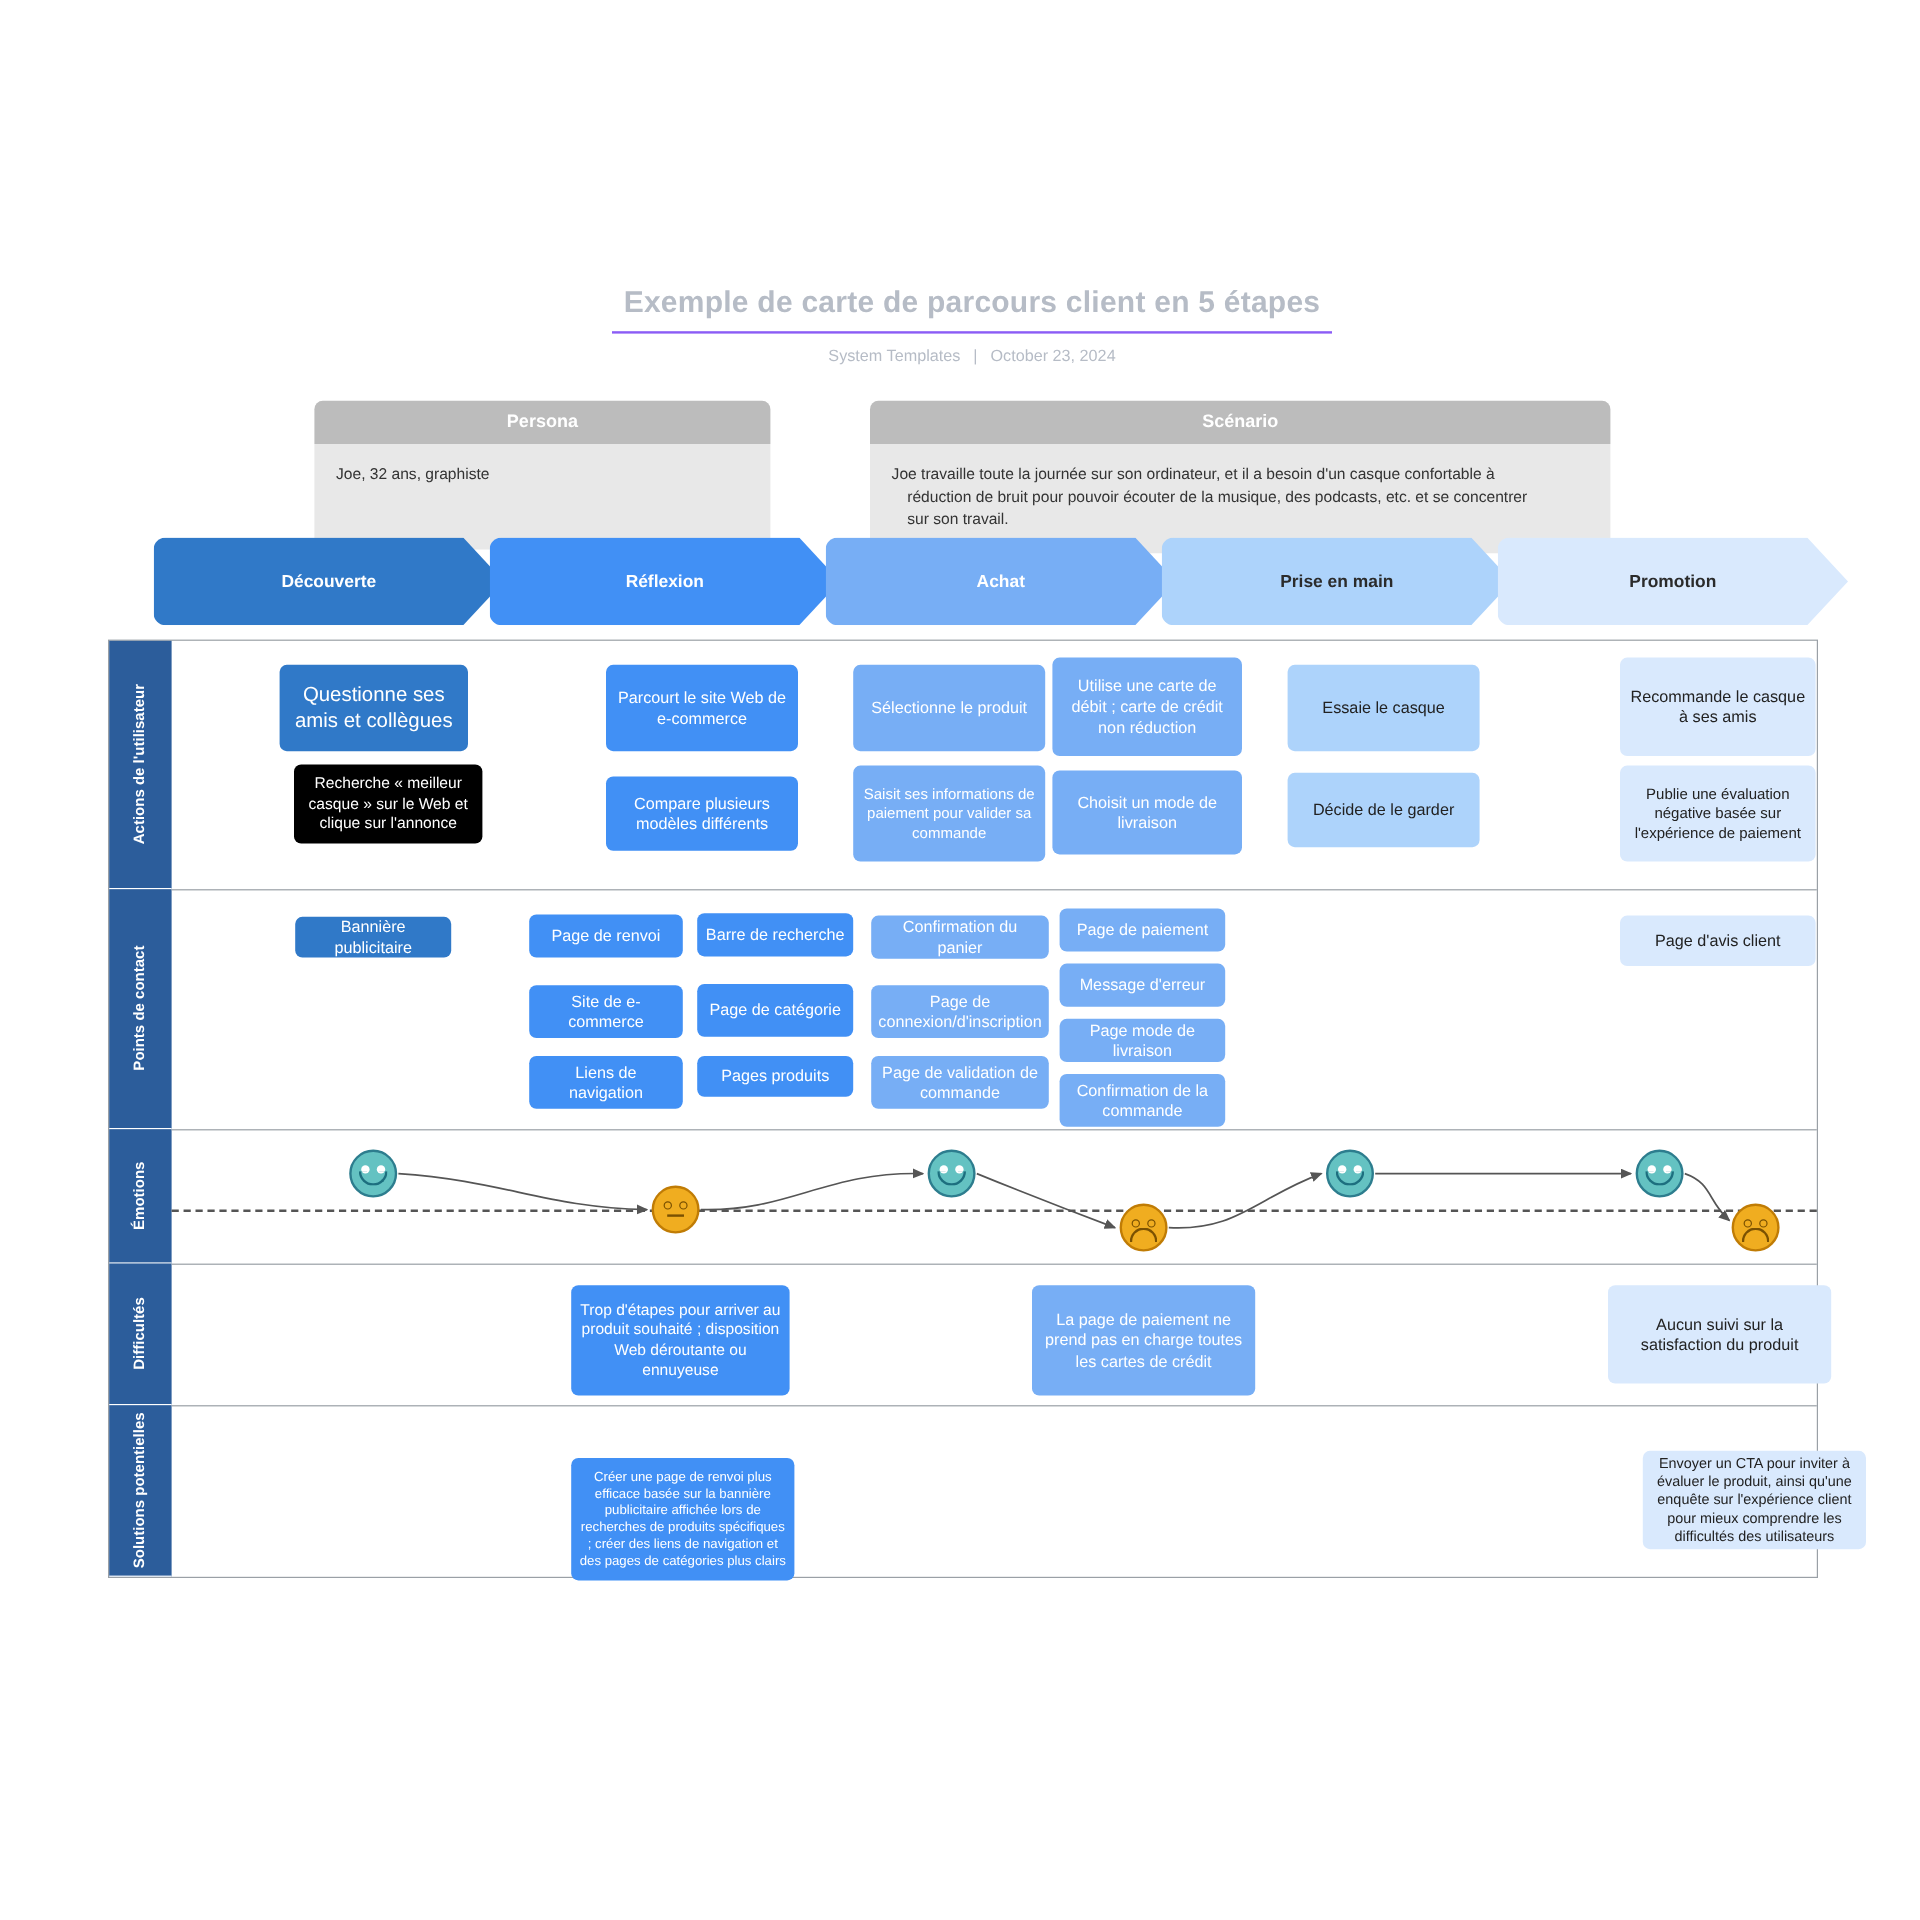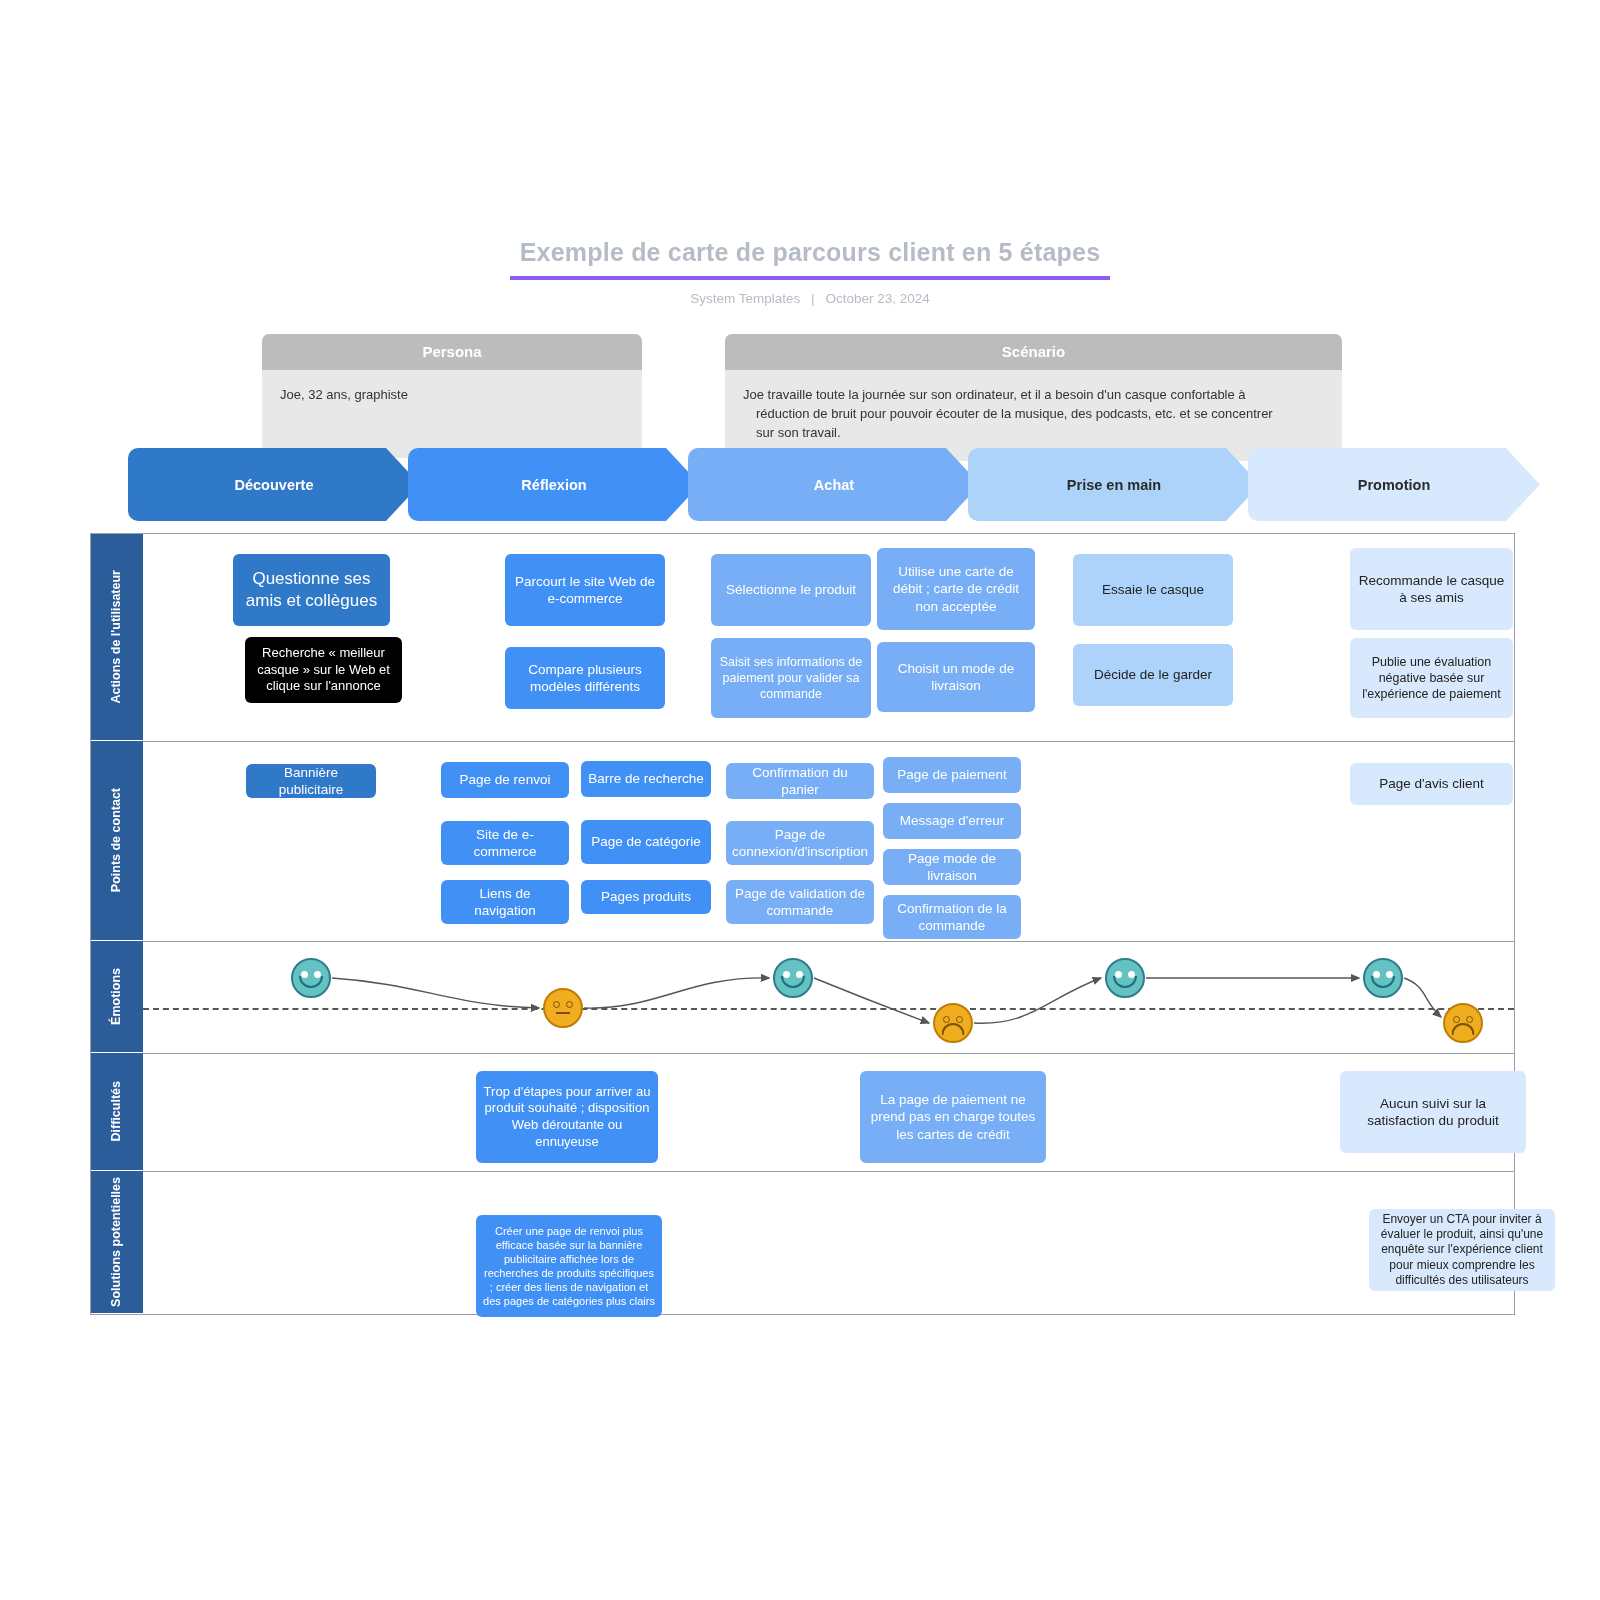--- a/index.html
+++ b/index.html
@@ -9,21 +9,21 @@
     font-family:"Liberation Sans", sans-serif;
     position:relative;
     overflow:hidden;
   }
   .canvas{position:absolute;inset:0;}
 
   
   .title-wrap{position:absolute;left:510px;top:238px;width:600px;text-align:center;}
   .title{
     font-size:25px;font-weight:bold;color:#b6bcc6;letter-spacing:.2px;
-    padding-bottom:9px;border-bottom:4px solid #8b5cf6;
+    padding-bottom:9px;border-bottom:2px solid #8b5cf6;
   }
   .subtitle{margin-top:11px;font-size:13.5px;color:#b6bcc6;}
   .subtitle .sep{margin:0 7px;}
 
   
   .pbox{position:absolute;}
   .pbox .hdr{
     background:#bcbcbc;color:#fff;font-weight:bold;font-size:15px;
     text-align:center;padding:9px 0 10px;border-radius:7px 7px 0 0;
   }
@@ -171,21 +171,21 @@
         <div class="card t-light" style="left: 362px; top: 113px; width: 160px; height: 62px; background: rgb(65, 144, 245); font-size: 13.5px;">
           <span>Compare plusieurs modèles différents</span>
         </div>
         <div class="card t-light" style="left: 568px; top: 20px; width: 160px; height: 72px; background: rgb(119, 174, 245); font-size: 13.5px;">
           <span>Sélectionne le produit</span>
         </div>
         <div class="card t-light" style="left: 568px; top: 104px; width: 160px; height: 80px; background: rgb(119, 174, 245); font-size: 12.5px;">
           <span>Saisit ses informations de paiement pour valider sa commande</span>
         </div>
         <div class="card t-light" style="left: 734px; top: 14px; width: 158px; height: 82px; background: rgb(119, 174, 245); font-size: 13.5px;">
-          <span>Utilise une carte de débit ; carte de crédit non acceptée</span>
+          <span>Utilise une carte de débit ; carte de crédit non réduction</span>
         </div>
         <div class="card t-light" style="left: 734px; top: 108px; width: 158px; height: 70px; background: rgb(119, 174, 245); font-size: 13.5px;">
           <span>Choisit un mode de livraison</span>
         </div>
         <div class="card t-dark" style="left: 930px; top: 20px; width: 160px; height: 72px; background: rgb(173, 211, 251); font-size: 13.5px;">
           <span>Essaie le casque</span>
         </div>
         <div class="card t-dark" style="left: 930px; top: 110px; width: 160px; height: 62px; background: rgb(173, 211, 251); font-size: 13.5px;">
           <span>Décide de le garder</span>
         </div>

